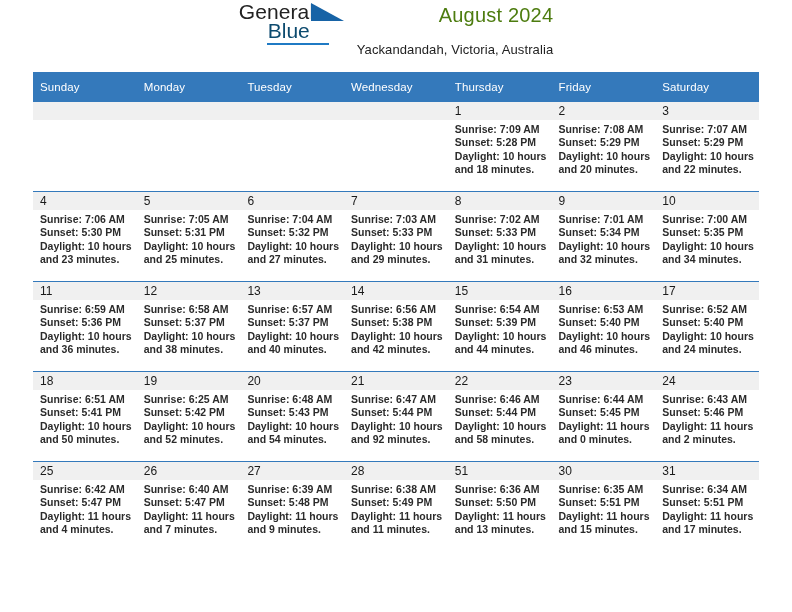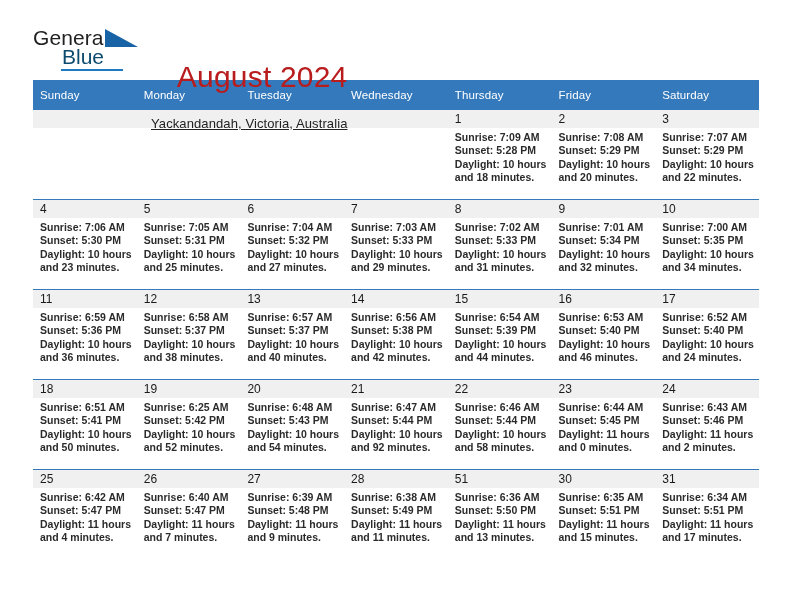--- a/index.html
+++ b/index.html
@@ -19,23 +19,22 @@
     width: 792px;
     height: 612px;
     box-sizing: border-box;
     padding: 0 33px;
   }
 
   
   .header {
     display: flex;
     align-items: flex-start;
-    justify-content: flex-start;
+    justify-content: center;
     height: 72px;
-    padding-top: 26px;
     box-sizing: border-box;
   }
   .logo {
     position: relative;
     width: 118px;
     height: 46px;
     flex: none;
   }
   .logo-general {
     position: absolute;
@@ -70,42 +69,39 @@
     width: 62px;
     height: 1.5px;
     background: #1f7ac4;
   }
 
   .title-block {
     text-align: right;
     padding-top: 0px;
   }
   .cal-title {
-    font-size: 30px;
+    font-size: 20px;
     font-weight: normal;
-    color: #b91c1c;
+    color: #4d7c0f;
     line-height: 30px;
     letter-spacing: 0.2px;
-    margin-top: 36px;
   }
   .cal-subtitle {
     font-size: 13px;
     color: #222222;
     line-height: 16px;
-    margin-top: 24px;
+    margin-top: 12px;
     letter-spacing: 0.1px;
-    text-decoration: underline;
   }
 
   
   .calendar {
     width: 726px;
     border-collapse: collapse;
     table-layout: fixed;
-    margin-top: 8px;
   }
   .calendar th {
     background: #3479bb;
     color: #ffffff;
     font-size: 11.5px;
     font-weight: normal;
     text-align: left;
     padding: 5px 0 5px 7px;
     height: 20px;
     border: none;

